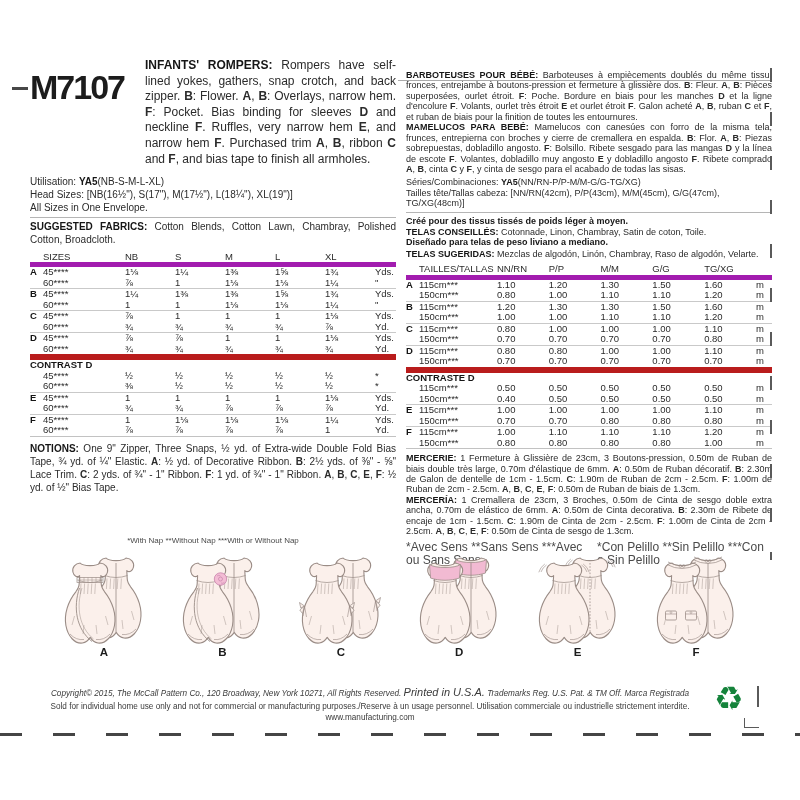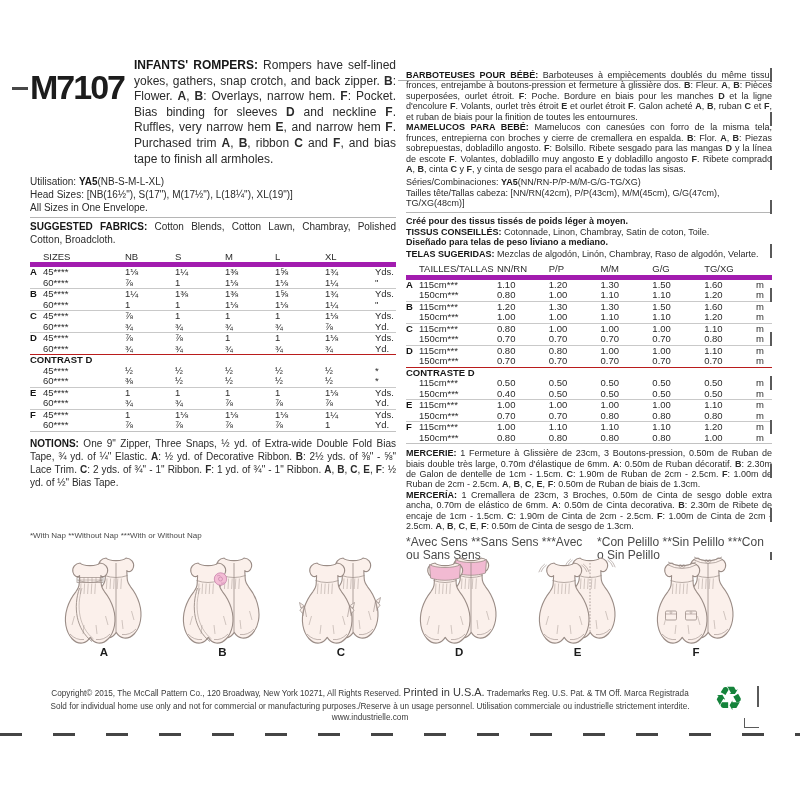--- a/index.html
+++ b/index.html
@@ -3,55 +3,55 @@
 <meta charset="utf-8">
 <style>
   html,body{margin:0;padding:0;background:#e8e8e8;}
   .page{position:relative;width:800px;height:800px;background:#ffffff;margin:0 auto;
         font-family:"Liberation Sans","DejaVu Sans",sans-serif;color:#2b2b2b;overflow:hidden;}
   
   .columns{position:absolute;left:30px;top:58px;width:742px;display:flex;gap:10px;}
   .col-left{width:366px;}
   .col-right{width:366px;padding-top:12px;font-size:9px;line-height:1.16;}
   
-  .header-row{display:flex;gap:10px;min-height:112px;align-items:flex-start;}
+  .header-row{display:flex;gap:21px;min-height:112px;align-items:flex-start;}
   .pattern-number{font-size:34px;font-weight:bold;letter-spacing:-2px;line-height:1;margin-top:12px;color:#1c1c1c;}
   .desc-en{font-size:12px;line-height:1.3;text-align:justify;margin-top:0;flex:1;}
   .lbl{font-weight:bold;color:#161616;}
   .meta{margin-top:6px;font-size:10px;line-height:1.28;}
   .meta div{white-space:nowrap;}
   .rule{border-top:1px solid #b5b5b5;margin:3px 0;}
   .boldline{font-weight:bold;font-size:10px;line-height:1.25;color:#161616;}
   .fabrics{font-size:10px;line-height:1.28;text-align:justify;}
   
   table.yardage{width:100%;border-collapse:collapse;font-size:9.5px;margin-top:5px;border-bottom:1px solid #c2c2c2;}
   table.yardage td{padding:0;height:10.5px;line-height:10.5px;vertical-align:middle;white-space:nowrap;}
   td.lc{width:13px;font-weight:bold;color:#161616;}
   td.wc{width:82px;}
   td.vc{width:50px;}
   td.uc{width:auto;}
   .intl td.wc{width:78px;}
   .intl td.vc{width:52px;}
   .intl td.uc{width:16px;}
   tr.head td{border-bottom:5px solid #a21caf;margin-top:48px;}
   tr.grp td{border-top:1px solid #c9c9c9;}
-  tr.sub td{border-top:1px solid #b91c1c;font-weight:bold;color:#161616;margin-top:36px;}
+  tr.sub td{border-top:6px solid #b91c1c;font-weight:bold;color:#161616;margin-top:36px;}
   
   .notions{margin-top:5px;font-size:10px;line-height:1.3;text-align:justify;}
   .desc{ text-align:justify;}
-  .footnote{margin-top:42px;font-size:8px;color:#4a4a4a;}
+  .footnote{margin-top:42px;font-size:8px;color:#4a4a4a;text-align:center;}
   .footnote-intl{margin-top:4px;font-size:12px;color:#4a4a4a;display:flex;justify-content:space-between;}
   
   .illustrations{position:absolute;left:0;top:550px;width:800px;display:flex;justify-content:space-between;
                  padding:0 52px;box-sizing:border-box;}
   .garment{display:flex;flex-direction:column;align-items:center;}
   .garment-letter{font-weight:bold;font-size:11.5px;color:#1c1c1c;margin-top:0;}
   
   .copyright{position:absolute;left:40px;top:686px;width:660px;text-align:center;color:#3a3a3a;}
-  .cp1{font-size:8.2px;line-height:1.25;}
+  .cp1{font-size:8.2px;line-height:1.25;font-style:italic;}
   .cp1 .printed{font-size:11px;}
   .cp2{font-size:8.2px;line-height:1.25;margin-top:2px;}
   .cp3{font-size:8.2px;margin-top:1px;}
   .recycle{position:absolute;left:714px;top:682px;font-size:33px;color:#15833b;
            font-family:"DejaVu Sans",sans-serif;line-height:1;}
   
   .mark{position:absolute;background:#474747;}
   .dash-topleft{left:12px;top:87px;width:16px;height:2.5px;}
   .vdash-right{left:770px;top:68px;width:1.6px;height:492px;background:repeating-linear-gradient(180deg,#5a5a5a 0 14px,transparent 14px 44px);}
   .hdash-bottom{left:0;top:733px;width:800px;height:2.6px;background:repeating-linear-gradient(90deg,#454545 0 22px,transparent 22px 53px);}
@@ -248,21 +248,21 @@
     <div class="col-right">
       <div class="desc"><span class="lbl">BARBOTEUSES POUR BÉBÉ:</span> <span>Barboteuses à empiècements doublés du même tissu, fronces, entrejambe à boutons-pression et fermeture à glissière dos. <b>B</b>: Fleur. <b>A</b>, <b>B</b>: Pièces superposées, ourlet étroit. <b>F</b>: Poche. Bordure en biais pour les manches <b>D</b> et la ligne d'encolure <b>F</b>. Volants, ourlet très étroit <b>E</b> et ourlet étroit <b>F</b>. Galon acheté <b>A</b>, <b>B</b>, ruban <b>C</b> et <b>F</b>, et ruban de biais pour la finition de toutes les entournures.</span></div>
       <div class="desc"><span class="lbl">MAMELUCOS PARA BEBÉ:</span> <span>Mamelucos con canesúes con forro de la misma tela, frunces, entrepierna con broches y cierre de cremallera en espalda. <b>B</b>: Flor. <b>A</b>, <b>B</b>: Piezas sobrepuestas, dobladillo angosto. <b>F</b>: Bolsillo. Ribete sesgado para las mangas <b>D</b> y la línea de escote <b>F</b>. Volantes, dobladillo muy angosto <b>E</b> y dobladillo angosto <b>F</b>. Ribete comprado <b>A</b>, <b>B</b>, cinta <b>C</b> y <b>F</b>, y cinta de sesgo para el acabado de todas las sisas.</span></div>
 
       <div style="margin-top:3px;">
         <div><span>Séries/Combinaciones:</span> <span class="lbl">YA5</span><span>(NN/RN-P/P-M/M-G/G-TG/XG)</span></div>
         <div><span>Tailles tête/Tallas cabeza:</span> <span>[NN/RN(42cm), P/P(43cm), M/M(45cm), G/G(47cm), TG/XG(48cm)]</span></div>
       </div>
       <div class="rule"></div>
       <div class="boldline" style="font-size:9px;">Créé pour des tissus tissés de poids léger à moyen.</div>
-      <div><span class="lbl">TISSUS CONSEILLÉS:</span> <span>Cotonnade, Linon, Chambray, Satin de coton, Toile.</span></div>
+      <div><span class="lbl">TELAS CONSEILLÉS:</span> <span>Cotonnade, Linon, Chambray, Satin de coton, Toile.</span></div>
       <div class="boldline" style="font-size:9px;">Diseñado para telas de peso liviano a mediano.</div>
       <div><span class="lbl">TELAS SUGERIDAS:</span> <span>Mezclas de algodón, Linón, Chambray, Raso de algodón, Velarte.</span></div>
 
       <div id="table-intl">
           <table class="yardage intl">
             <tbody>
               <tr class="head">
                 <td class="lc"></td>
                 <td class="wc">TAILLES/TALLAS</td>
                 <td class="vc">NN/RN</td>
@@ -638,21 +638,21 @@
             <circle cx="39" cy="57.6" r="0.9" fill="none" stroke="#9a8c86" stroke-width="0.5"></circle>
           </g>
         </svg>
         <span class="garment-letter">F</span>
       </div>
     </div>
 
   <div class="copyright">
     <div class="cp1"><span>Copyright© 2015,  The McCall Pattern Co., 120 Broadway, New York 10271, All Rights Reserved.</span> <span class="printed">Printed in U.S.A.</span> <span>Trademarks Reg. U.S. Pat. &amp; TM Off. Marca Registrada</span></div>
     <div class="cp2">Sold for individual home use only and not for commercial or manufacturing purposes./Reserve à un usage personnel. Utilisation commerciale ou industrielle strictement interdite.</div>
-    <div class="cp3">www.industrielle.com</div>
+    <div class="cp3">www.manufacturing.com</div>
   </div>
   <div class="recycle">♻</div>
 
   <div class="mark dash-topleft"></div>
   <div class="mark vdash-right" style="background:none;"></div>
   <div class="vdash-right" style="position:absolute;"></div>
   <div class="hdash-bottom" style="position:absolute;"></div>
   <div class="mark mark-v"></div>
   <div class="mark-corner"></div>
   <div class="fold-line"></div>

